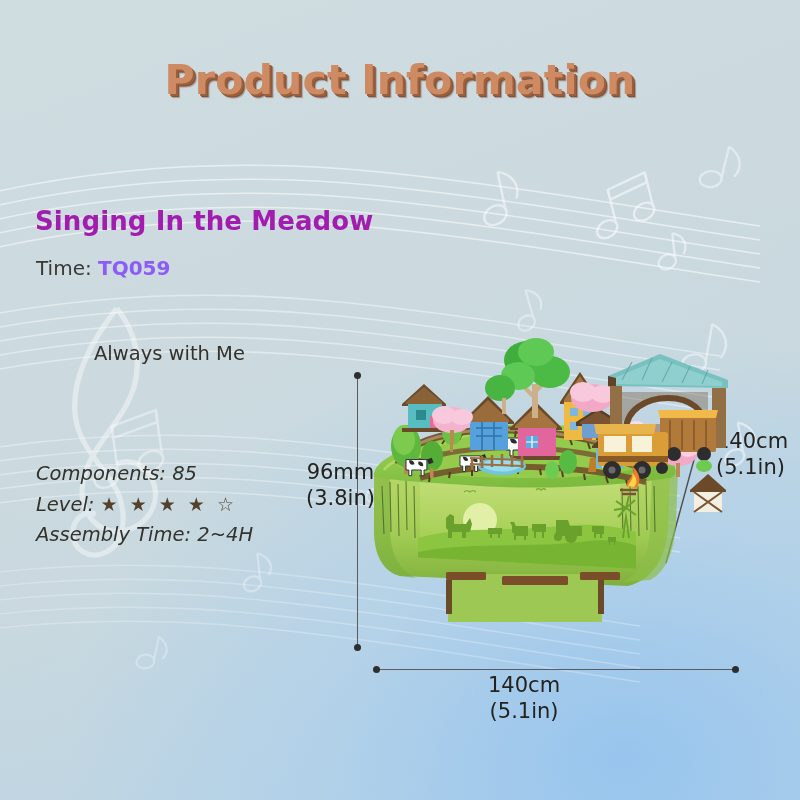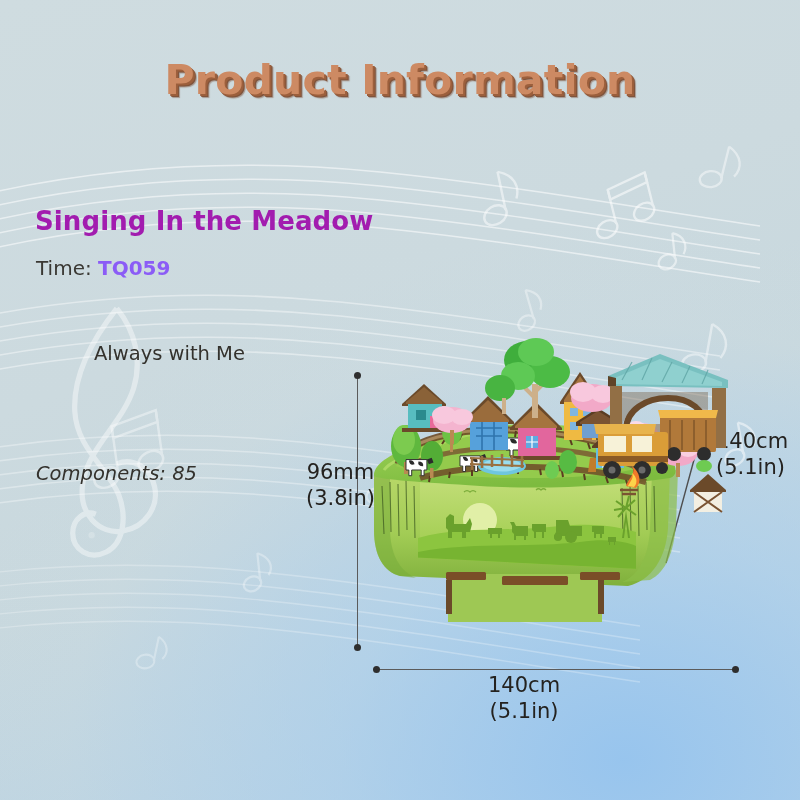--- a/index.html
+++ b/index.html
@@ -170,20 +170,25 @@
   <span>Time:</span>
   <b>TQ059</b>
 </div>
 
 <div id="spec-music" class="spec-block">
   <span class="indent">Always with Me</span>
 </div>
 
 <div id="spec-lower" class="spec-block">
   <span class="row">Components: 85</span>
+  <span class="row">
+    <span>Level:</span>
+    <span class="stars">★ ★ ★ ★ ☆</span>
+  </span>
+  <span class="row">Assembly Time: 2~4H</span>
 </div>
 
 <div id="dim-height-line" class="vline"></div>
 <div class="dot" style="left:354px; top:372px;"></div>
 <div class="dot" style="left:354px; top:644px;"></div>
 
 <div id="dim-bottom-line" class="hline"></div>
 <div class="dot" style="left:373px; top:666px;"></div>
 <div class="dot" style="left:732px; top:666px;"></div>
 

